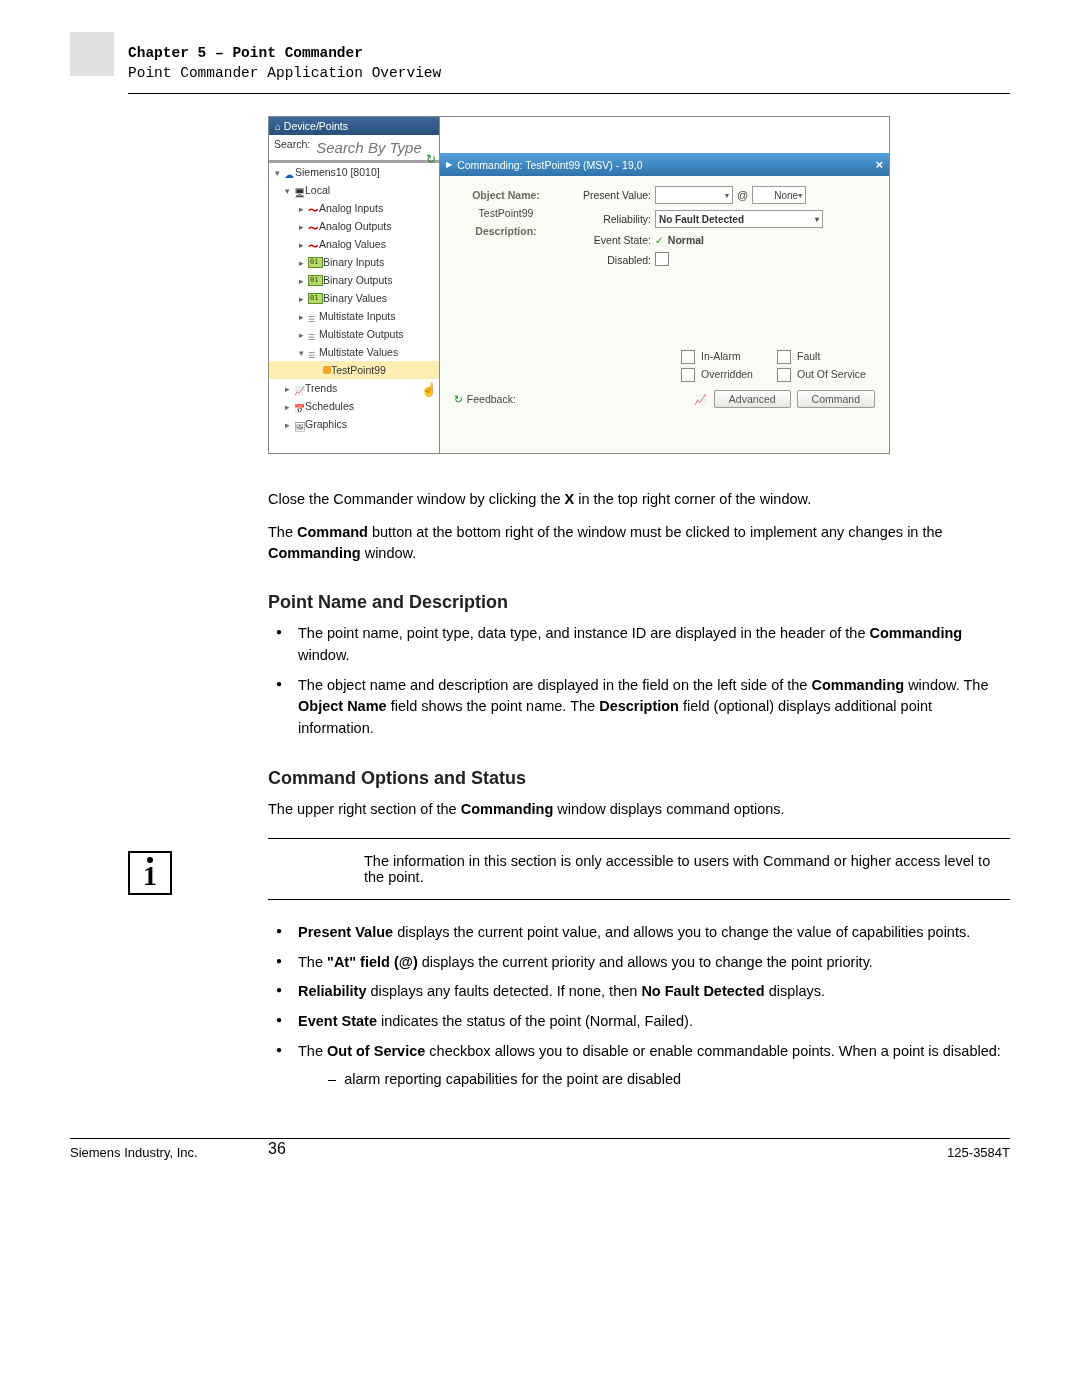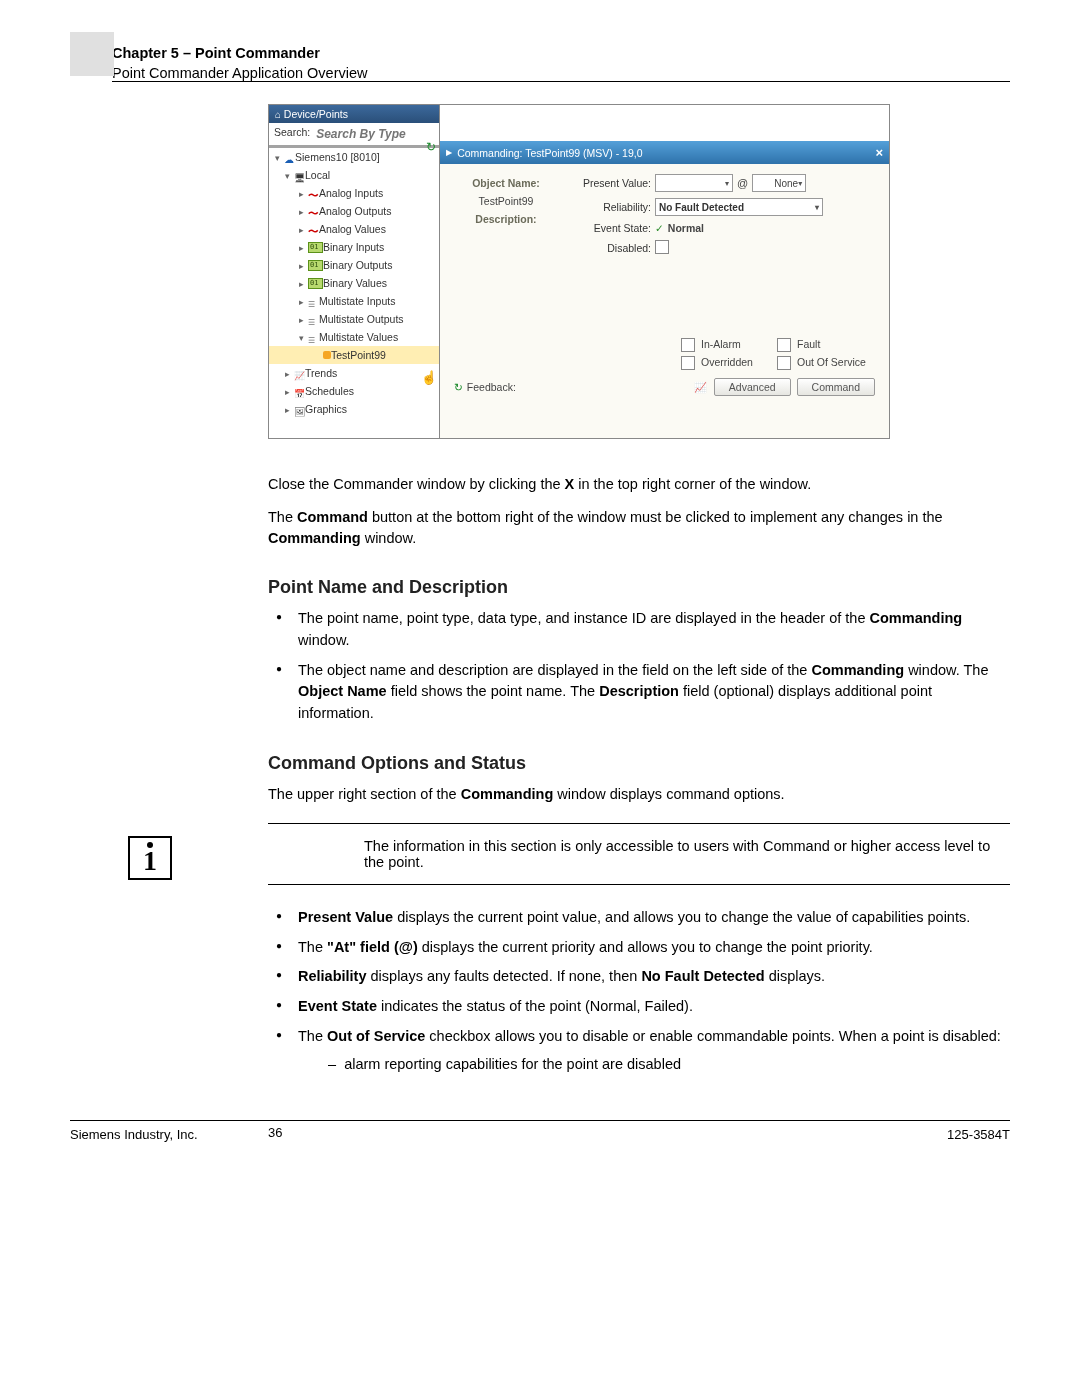--- a/index.html
+++ b/index.html
@@ -17,23 +17,25 @@
 }
 .gray-box {
   position: absolute;
   left: 70px;
   top: 32px;
   width: 44px;
   height: 44px;
   background: #e0e0e0;
 }
 .hdr {
-  margin-left: 42px;
+  margin-left: 58px;
+  padding-bottom: 12px;
   border-bottom: 1px solid #000;
   margin-bottom: 22px;
+  font-family: Liberation Mono, monospace;
 }
 .chap-title { font-weight: bold; }
 .chap-sub { margin-top: 4px; }
 .col { margin-left: 198px; }
 
 .ss {
   margin: 12px 0 35px 0;
   width: 620px;
   border: 1px solid #888;
   font-family: Verdana, Arial, sans-serif;
@@ -59,25 +61,24 @@
   padding: 3px 5px;
   border-bottom: 3px solid #a3a3a3;
   display: flex;
   gap: 4px;
 }
 .ss-search input {
   flex: 1;
   border: none;
   outline: none;
   font-family: inherit;
-  font-size: 12px;
+  font-size: 15px;
   font-style: italic;
   color: #666;
   background: transparent;
-  font-weight: bold;
 }
 .ss-nodewrap {
   height: 290px;
   overflow: hidden;
   width: 100%;
   background: #fff;
 }
 .ss-node {
   padding: 3px 4px;
   white-space: nowrap;
@@ -178,21 +179,21 @@
 .info-wrap { position: relative; border-top: 1px solid #000; border-bottom: 1px solid #000; padding: 14px 0 14px 96px; margin: 18px 0 22px 0; }
 .info-icon {
   position: absolute; left: -140px; top: 12px;
   width: 40px; height: 40px; border: 2px solid #000;
   display: flex; align-items: center; justify-content: center;
   font-family: "Times New Roman", serif;
 }
 .info-icon .dot { position: absolute; top: 4px; width: 6px; height: 6px; background: #000; border-radius: 50%; }
 .info-icon .stem { font-size: 28px; font-weight: bold; line-height: 1; margin-top: 6px; }
 .ftr { position: absolute; bottom: 18px; left: 70px; right: 70px; border-top: 1px solid #000; padding-top: 6px; display: flex; justify-content: space-between; font-size: 13px; gap: 28px; }
-.pgnum { font-size: 13px; margin-top: 50px; }
+.pgnum { font-size: 16px; margin-top: 50px; }
 </style>
 </head>
 <body>
 
 <div class="page">
   <div class="gray-box"></div>
   <div class="hdr">
     <div class="chap-title">Chapter 5 – Point Commander</div>
     <div class="chap-sub">Point Commander Application Overview</div>
   </div>

